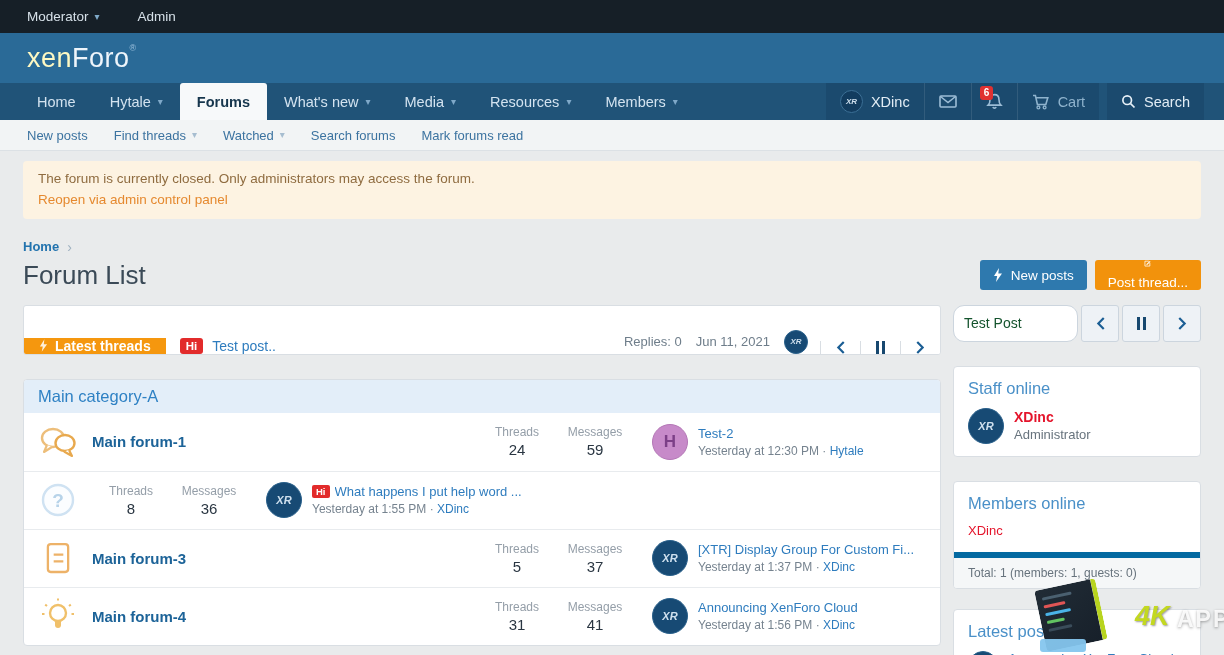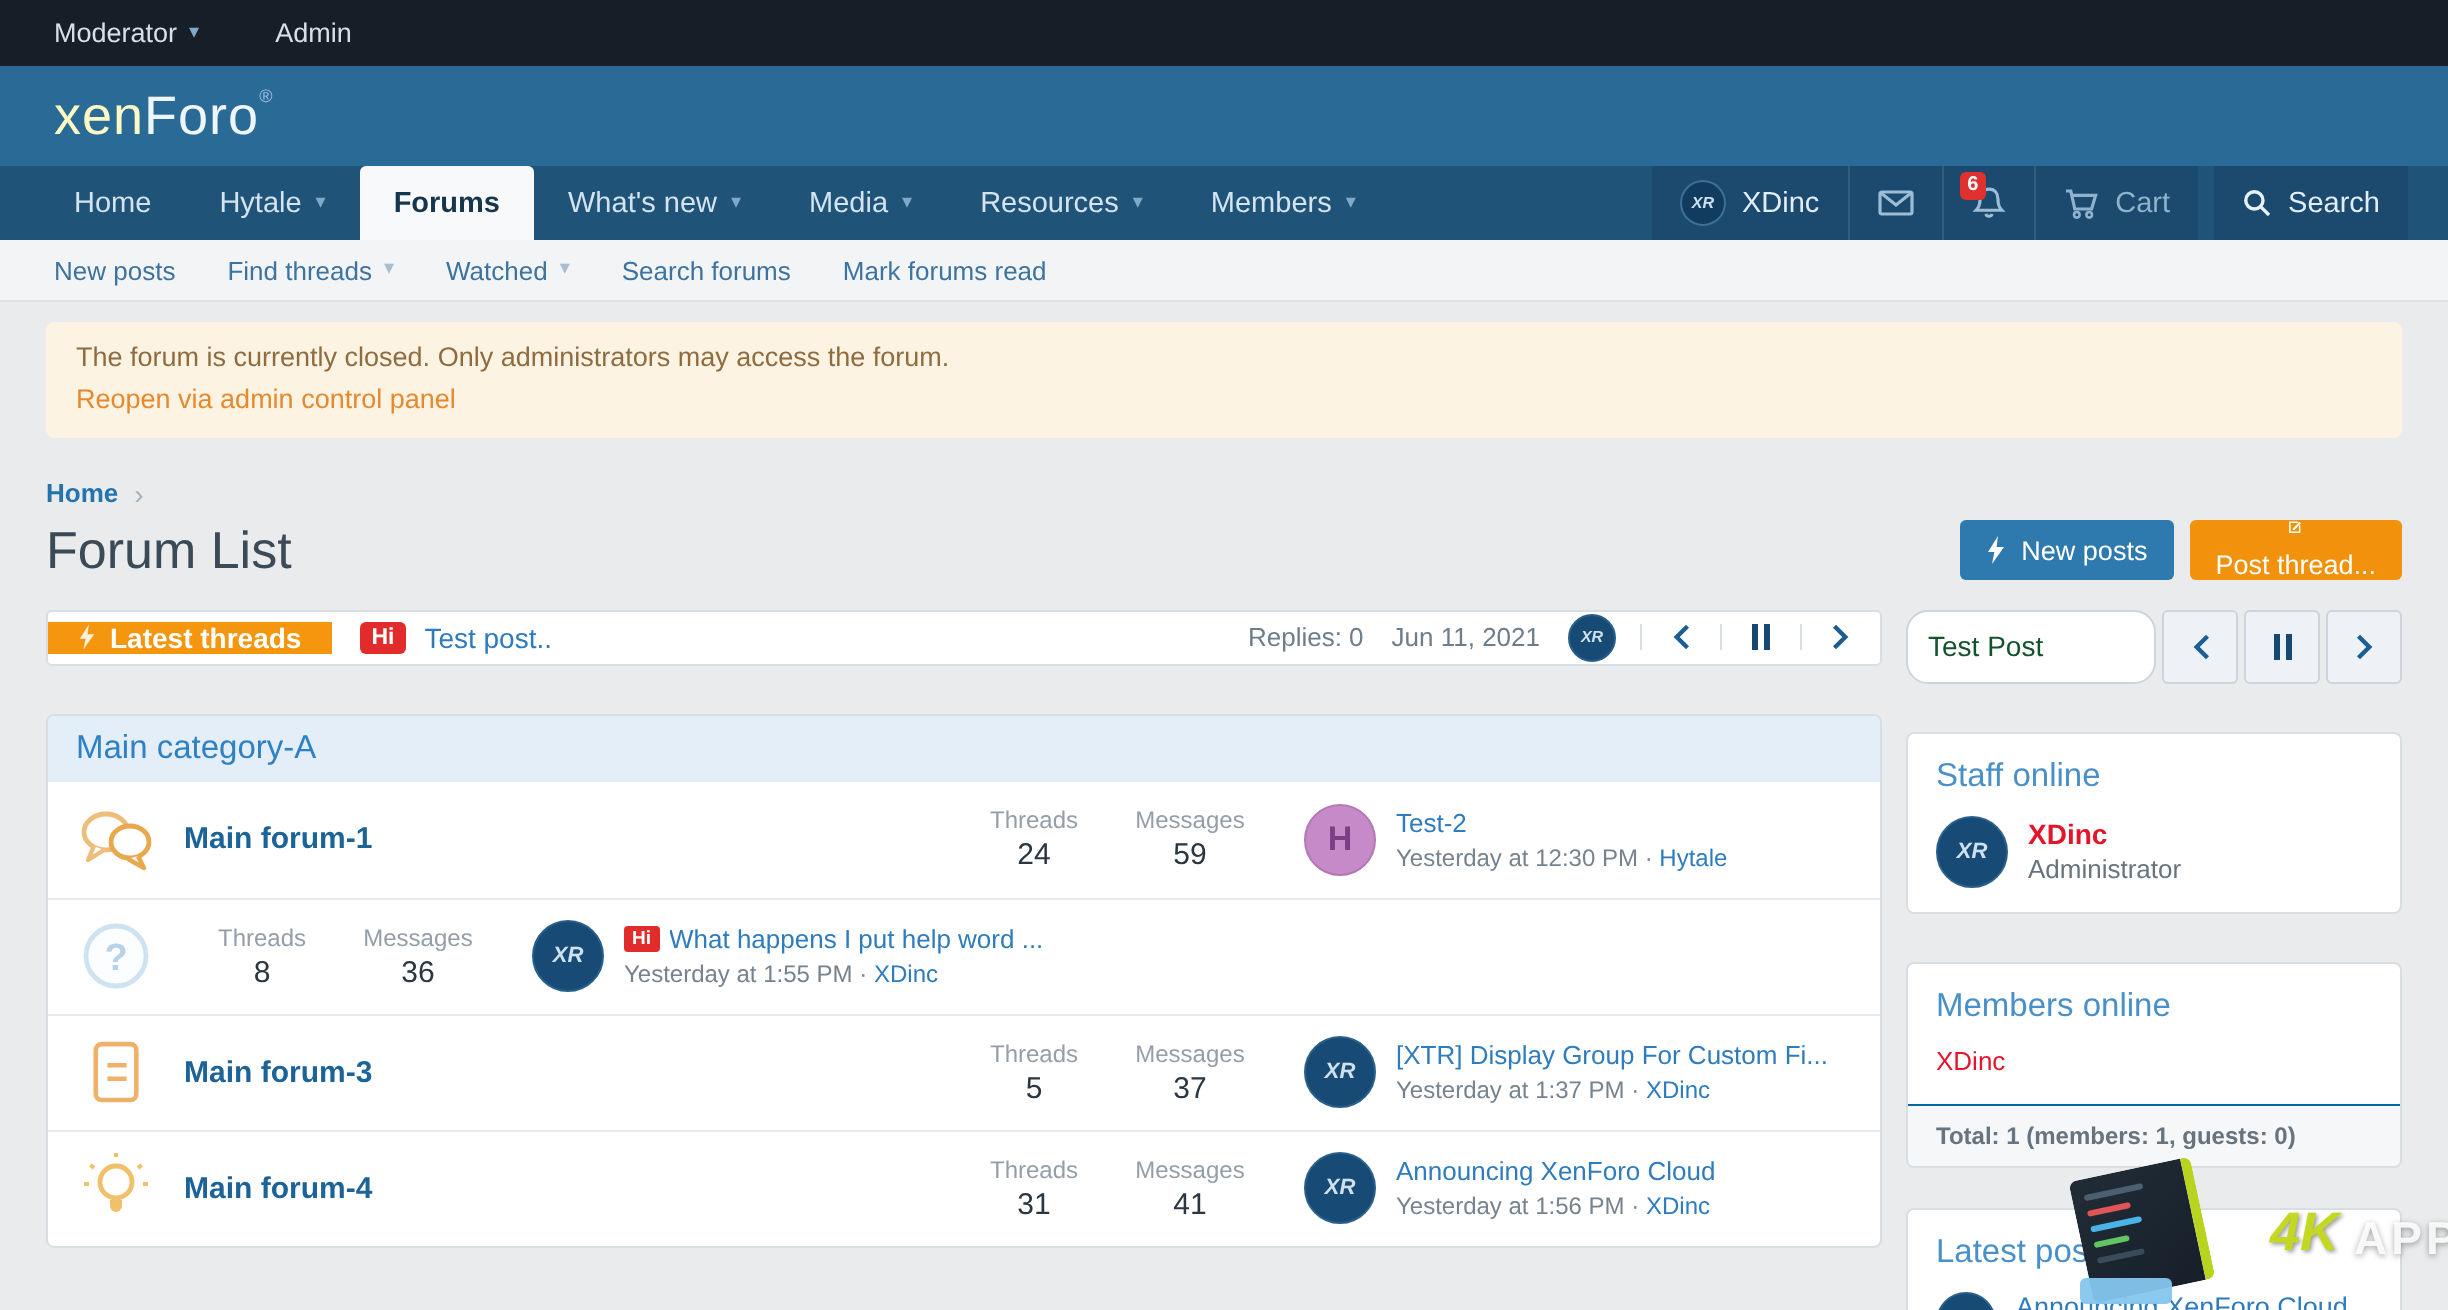--- a/index.html
+++ b/index.html
@@ -50,21 +50,21 @@
   .title-buttons { margin-left:auto; display:flex; gap:8px; }
   .btn { height:30px; border:none; border-radius:3px; color:#fff; font-size:13.5px; font-family:inherit;
     display:flex; align-items:center; gap:8px; padding:0 13px; cursor:pointer; }
   .btn-blue { background:#2e79ae; }
   .btn-orange { background:#f2920c;flex-direction:column; }
   
   .columns { margin-top:14px; display:flex; gap:12px; align-items:flex-start; }
   .main-col { flex:1; min-width:0; }
   .side-col { width:248px; flex:none; }
   
-  .carousel-bar { background:#fff; border:1px solid #d9dee3; border-radius:3px; height:28px; display:flex; align-items:center; overflow:hidden; }
+  .carousel-bar { background:#fff; border:1px solid #d9dee3; border-radius:3px; height:50px; display:flex; align-items:flex-end; overflow:hidden; }
   .carousel-label { background:#f5970e; color:#fff; font-weight:bold; font-size:14px; display:flex; align-items:center; gap:7px; padding:0 15px; cursor:pointer; }
   .carousel-body { display:flex; align-items:center; gap:9px; padding:0 14px; flex:1; min-width:0; }
   .prefix-badge { background:#e22b2b; color:#fff; font-size:11.5px; font-weight:bold; border-radius:3px; padding:2px 6px; cursor:pointer; }
   .carousel-title { color:#2e7cbe; font-size:14px; cursor:pointer; white-space:nowrap; overflow:hidden; text-overflow:ellipsis; }
   .carousel-meta { display:flex; align-items:center; gap:14px; padding-right:12px; color:#6e7d8a; font-size:13px; white-space:nowrap; }
   .carousel-controls { display:flex; align-items:stretch; }
   .ctrl-btn { width:40px; border-left:1px solid #d9dee3; background:#fff; display:flex; align-items:center; justify-content:center; cursor:pointer; }
   .pause-bars { display:flex; gap:3px; }
   .pause-bars span { width:3px; height:13px; background:#17486f; display:block; }
   .avatar { border-radius:50%; background:#174a74; border:1px solid #29608b; color:#cfe0ee; font-style:italic; font-weight:bold;
@@ -99,21 +99,21 @@
   .side-card { background:#fff; border:1px solid #d9dee3; border-radius:4px; overflow:hidden; }
   .side-card.staff { margin-top:24px; }
   .side-card.members { margin-top:24px; }
   .side-card.latest { margin-top:20px; }
   .side-pad { padding:12px 14px; }
   .side-heading { color:#4a90c8; font-size:16.5px; margin-bottom:10px; }
   .staff-item { display:flex; align-items:center; gap:10px; }
   .staff-name { color:#e4142b; font-weight:bold; font-size:14px; cursor:pointer; }
   .staff-role { color:#67737d; font-size:13px; margin-top:2px; }
   .member-name { color:#e4142b; font-size:13px; margin:4px 0 14px; cursor:pointer; }
-  .side-footer { background:#f5f7f8; border-top:1px solid #0369a1; padding:8px 14px; color:#67737d; font-size:12px;font-weight:bold; }
+  .side-footer { background:#f5f7f8; border-top:6px solid #0369a1; padding:8px 14px; color:#67737d; font-size:12px; }
   .latest-item { display:flex; align-items:flex-start; gap:10px; }
   .latest-title { color:#2e7cbe; font-size:13.5px; cursor:pointer; }
   
   .watermark { position:absolute; pointer-events:none; z-index:50; }
   .wm-laptop { left:1040px; top:584px; width:62px; height:62px; transform:rotate(-12deg);
     background:linear-gradient(145deg,#212c36,#17202a); border-right:5px solid #b8d41f; border-radius:4px; padding:8px 6px; }
   .wm-laptop i { display:block; height:3px; border-radius:2px; margin-bottom:5px; }
   .wm-4k { left:1135px; top:601px; font-size:27px; font-weight:bold; font-style:italic; color:#c3d821;
     text-shadow:1px 1px 2px rgba(0,0,0,0.4); }
   .wm-apps { left:1177px; top:606px; font-size:23px; font-weight:bold; letter-spacing:2px; color:rgba(255,255,255,0.88);

